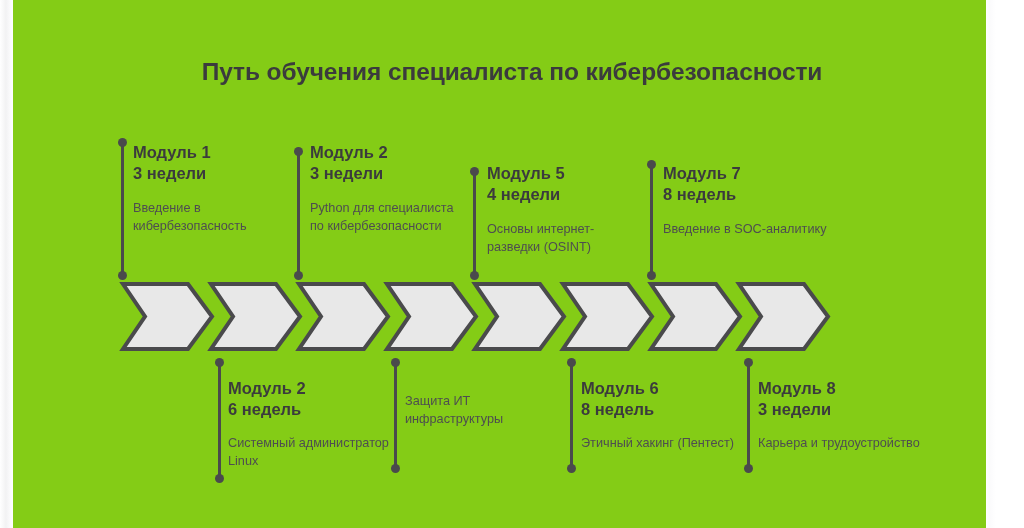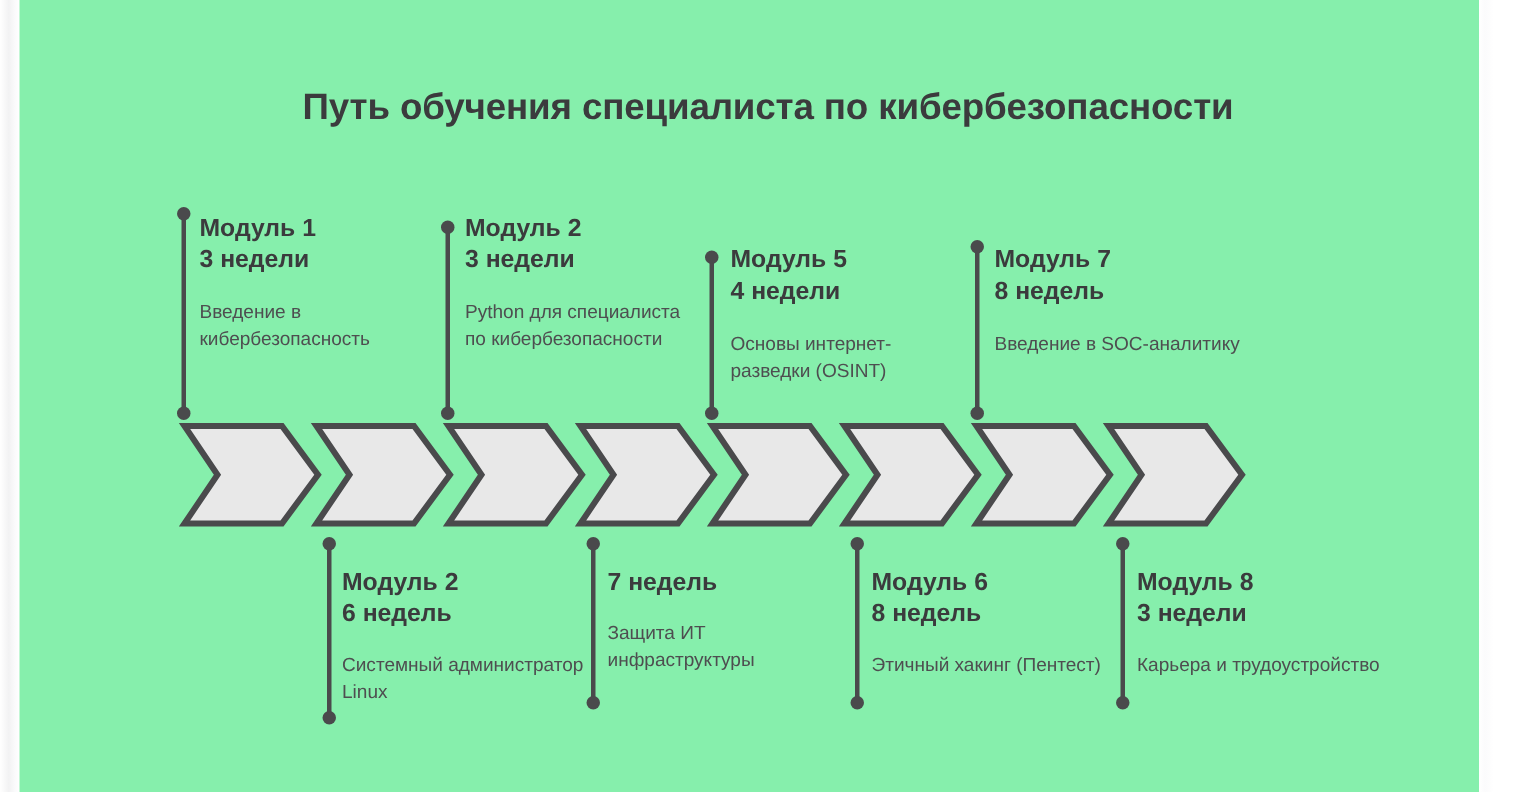--- a/index.html
+++ b/index.html
@@ -12,21 +12,21 @@
     height: 528px;
     font-family: "Liberation Sans", "DejaVu Sans", sans-serif;
     overflow: hidden;
     position: relative;
   }
 
   #canvas {
     position: relative;
     width: 996px;
     height: 528px;
-    background: #86efac;
+    background: #84cc16;
     overflow: hidden;
   }
 
   
   .page-edge-left {
     position: absolute;
     left: 0;
     top: 0;
     width: 13px;
     height: 528px;
@@ -243,21 +243,20 @@
       </div>
       <div class="module top" style="left: 310px; top: 142px; width: 160px;">
         <div class="mod-head">
           <div>Модуль 2</div>
           <div>3 недели</div>
         </div>
         <div class="mod-desc">Python для специалиста по кибербезопасности</div>
       </div>
       <div class="module bottom" style="left: 405px; top: 378px; width: 165px;">
         <div class="mod-head">
-          <div>7 недель</div>
         </div>
         <div class="mod-desc">Защита ИТ инфраструктуры</div>
       </div>
       <div class="module top" style="left: 487px; top: 163px; width: 160px;">
         <div class="mod-head">
           <div>Модуль 5</div>
           <div>4 недели</div>
         </div>
         <div class="mod-desc">Основы интернет-разведки (OSINT)</div>
       </div>

